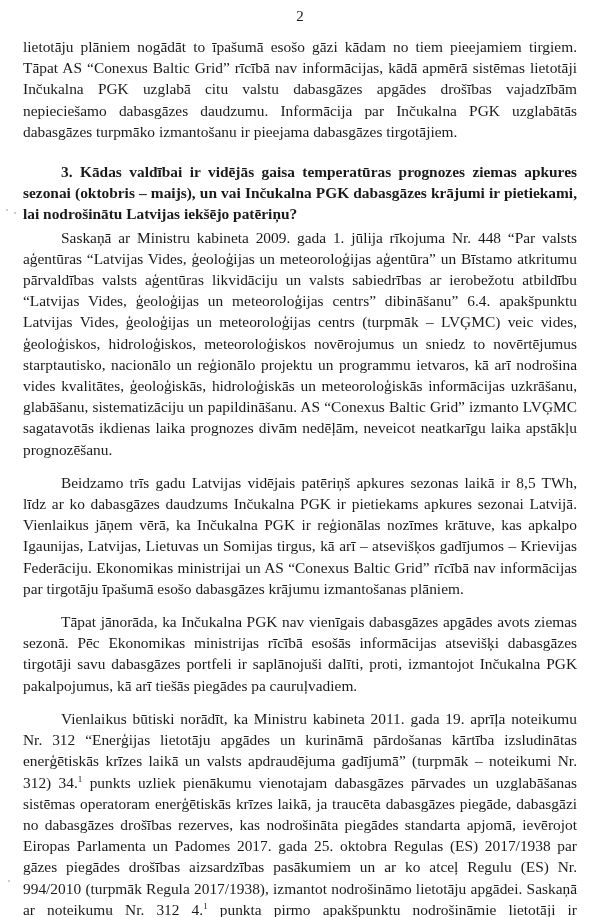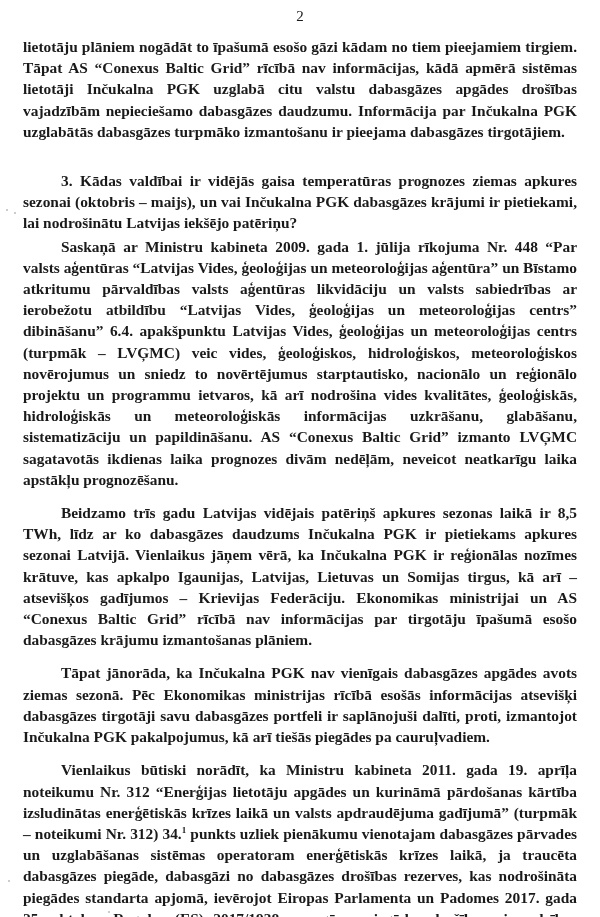--- a/index.html
+++ b/index.html
@@ -3,24 +3,24 @@
 <meta charset="utf-8">
 <style>
   html, body { margin: 0; padding: 0; background: #ffffff; }
   body { width: 600px; height: 917px; overflow: hidden; position: relative; }
   .page {
     position: absolute; left: 23px; top: 6px; width: 554px;
     font-family: "Liberation Serif", "DejaVu Serif", serif;
     font-size: 15.4px; color: #1a1a1a; line-height: 21.2px;
   }
   .page-number { text-align: center; height: 22px; margin-bottom: 8px; font-size: 15px; }
-  p { margin: 0; text-align: justify; font-weight: bold; }
+  p { margin: 0; text-align: justify; }
   .indent { text-indent: 38px; }
   .gap { margin-top: 12px; }
-  .heading { font-weight: bold; text-indent: 38px; margin-top: 28px; margin-bottom: 2px; text-align: justify; font-family: Liberation Serif, serif; }
+  .heading { font-weight: bold; text-indent: 38px; margin-top: 19px; margin-bottom: 2px; text-align: justify; font-family: Liberation Serif, serif; }
   sup { font-size: 9px; line-height: 0; vertical-align: 6px; }
   .speck { position: absolute; width: 2px; height: 2px; background: #bbb; border-radius: 1px; }
 </style>
 </head>
 <body>
 
 <div class="page">
   <div class="page-number">2</div>
 
   <p>lietotāju plāniem nogādāt to īpašumā esošo gāzi kādam no tiem pieejamiem tirgiem. Tāpat AS “Conexus Baltic Grid” rīcībā nav informācijas, kādā apmērā sistēmas lietotāji Inčukalna PGK uzglabā citu valstu dabasgāzes apgādes drošības vajadzībām nepieciešamo dabasgāzes daudzumu. Informācija par Inčukalna PGK uzglabātās dabasgāzes turpmāko izmantošanu ir pieejama dabasgāzes tirgotājiem.</p>

